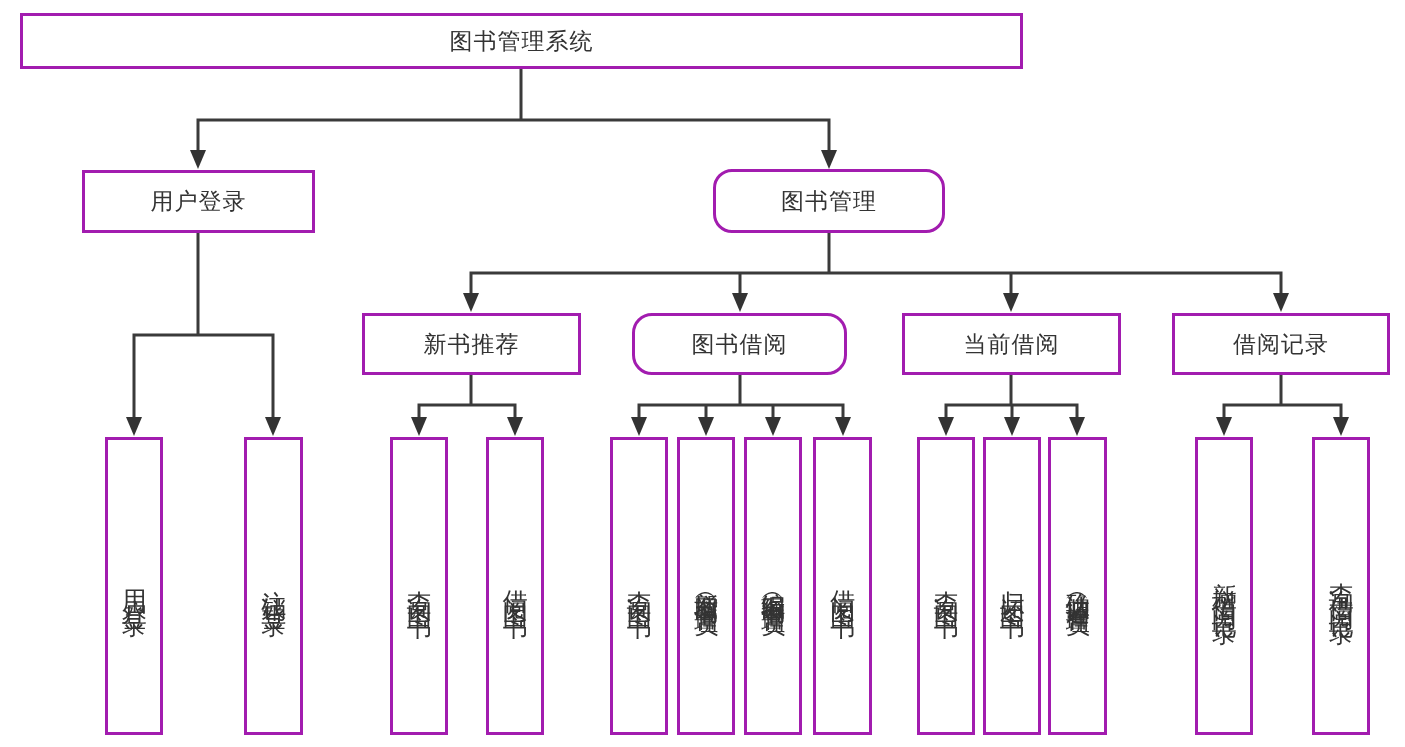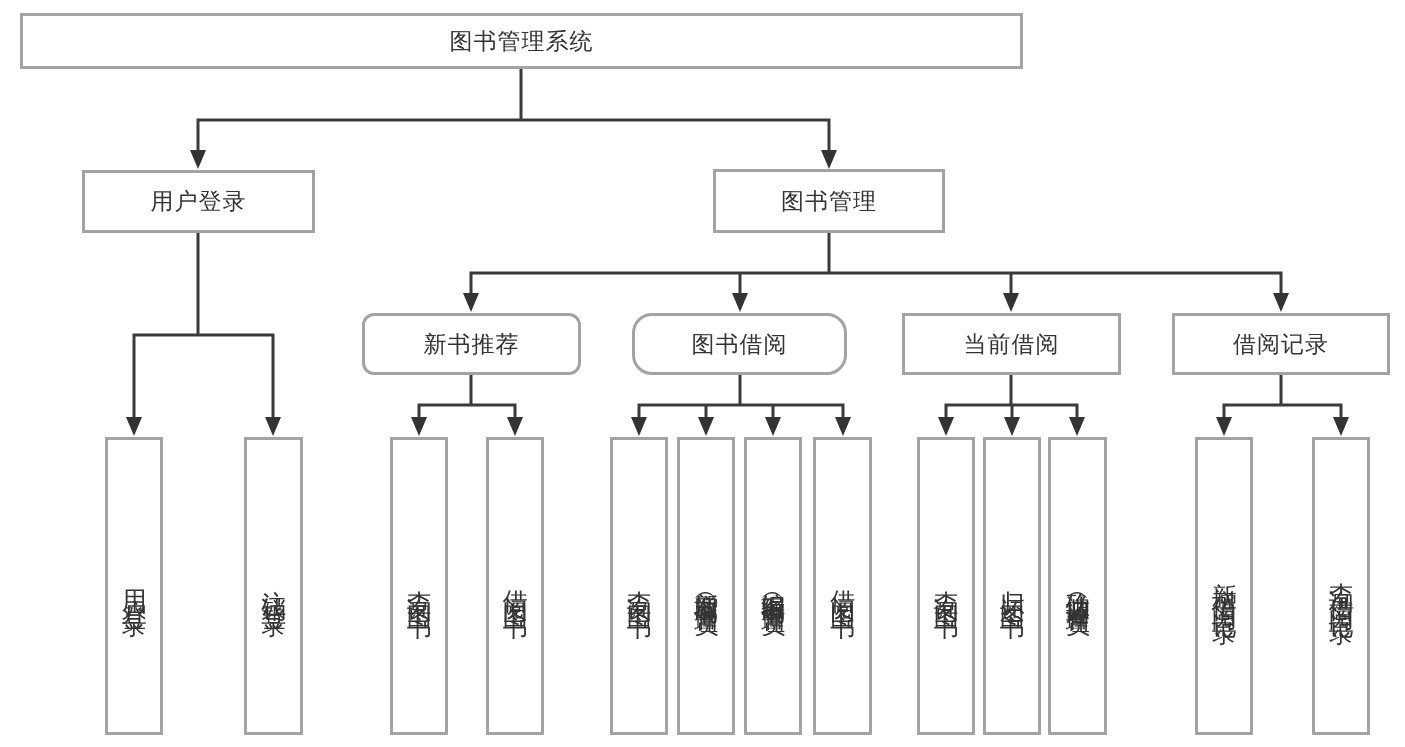--- a/index.html
+++ b/index.html
@@ -18,21 +18,21 @@
   .connectors {
     position: absolute;
     left: 0; top: 0;
     width: 1405px;
     height: 747px;
     z-index: 1;
   }
   .node {
     position: absolute;
     background: #ffffff;
-    border: 3px solid #a3a3a3;
+    border: 3px solid #a21caf;
     display: flex;
     align-items: center;
     justify-content: center;
     z-index: 2;
     font-size: 23px;
     letter-spacing: 1px;
     color: #333333;
     text-align: center;
   }
   .leaf {
@@ -105,25 +105,25 @@
     </g>
   </svg>
 
   <div class="node" style="left:20px; top:13px; width:1003px; height:56px;">
     <span>图书管理系统</span>
   </div>
 
   <div class="node" style="left:82px; top:170px; width:233px; height:63px;">
     <span>用户登录</span>
   </div>
-  <div class="node" style="left:713px; top:169px; width:232px; height:64px;">
+  <div class="node" style="left:713px; top:169px; width:232px; height:64px;border-radius:19px;">
     <span>图书管理</span>
   </div>
 
-  <div class="node" style="left:362px; top:313px; width:219px; height:62px;border-radius:12px;">
+  <div class="node" style="left:362px; top:313px; width:219px; height:62px;">
     <span>新书推荐</span>
   </div>
   <div class="node" style="left:632px; top:313px; width:215px; height:62px;border-radius:20px;">
     <span>图书借阅</span>
   </div>
   <div class="node" style="left:902px; top:313px; width:219px; height:62px;">
     <span>当前借阅</span>
   </div>
   <div class="node" style="left:1172px; top:313px; width:218px; height:62px;">
     <span>借阅记录</span>

